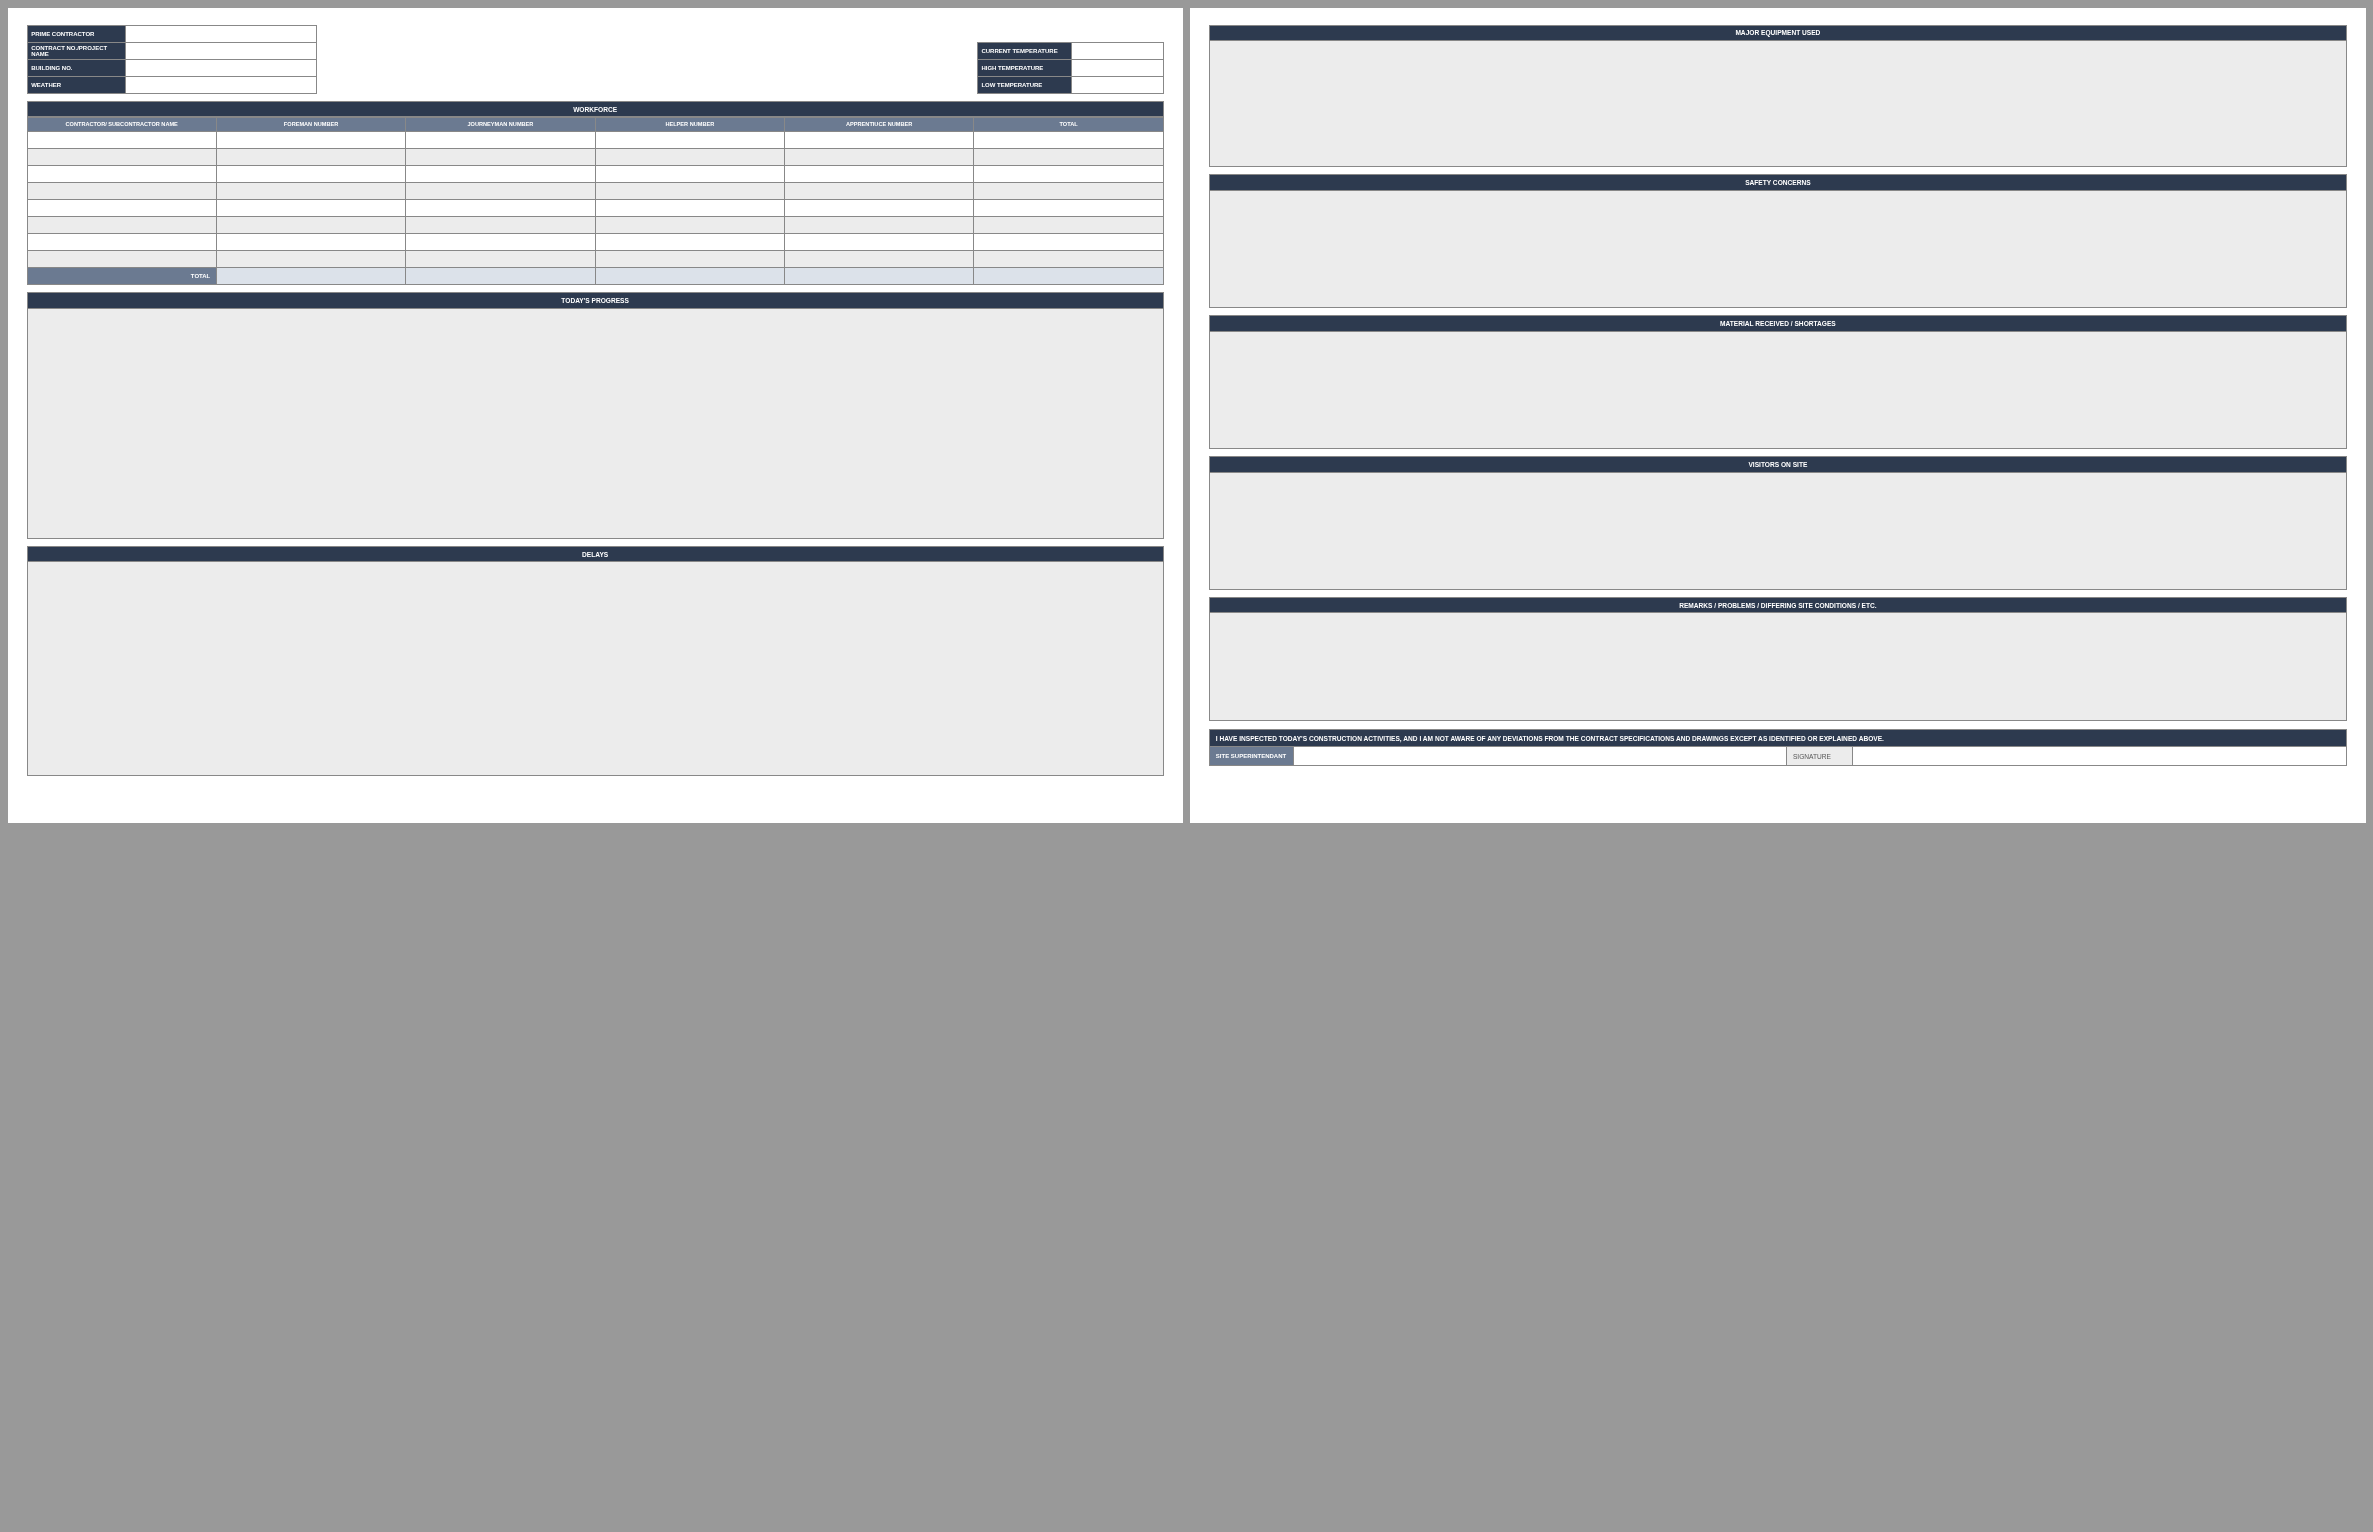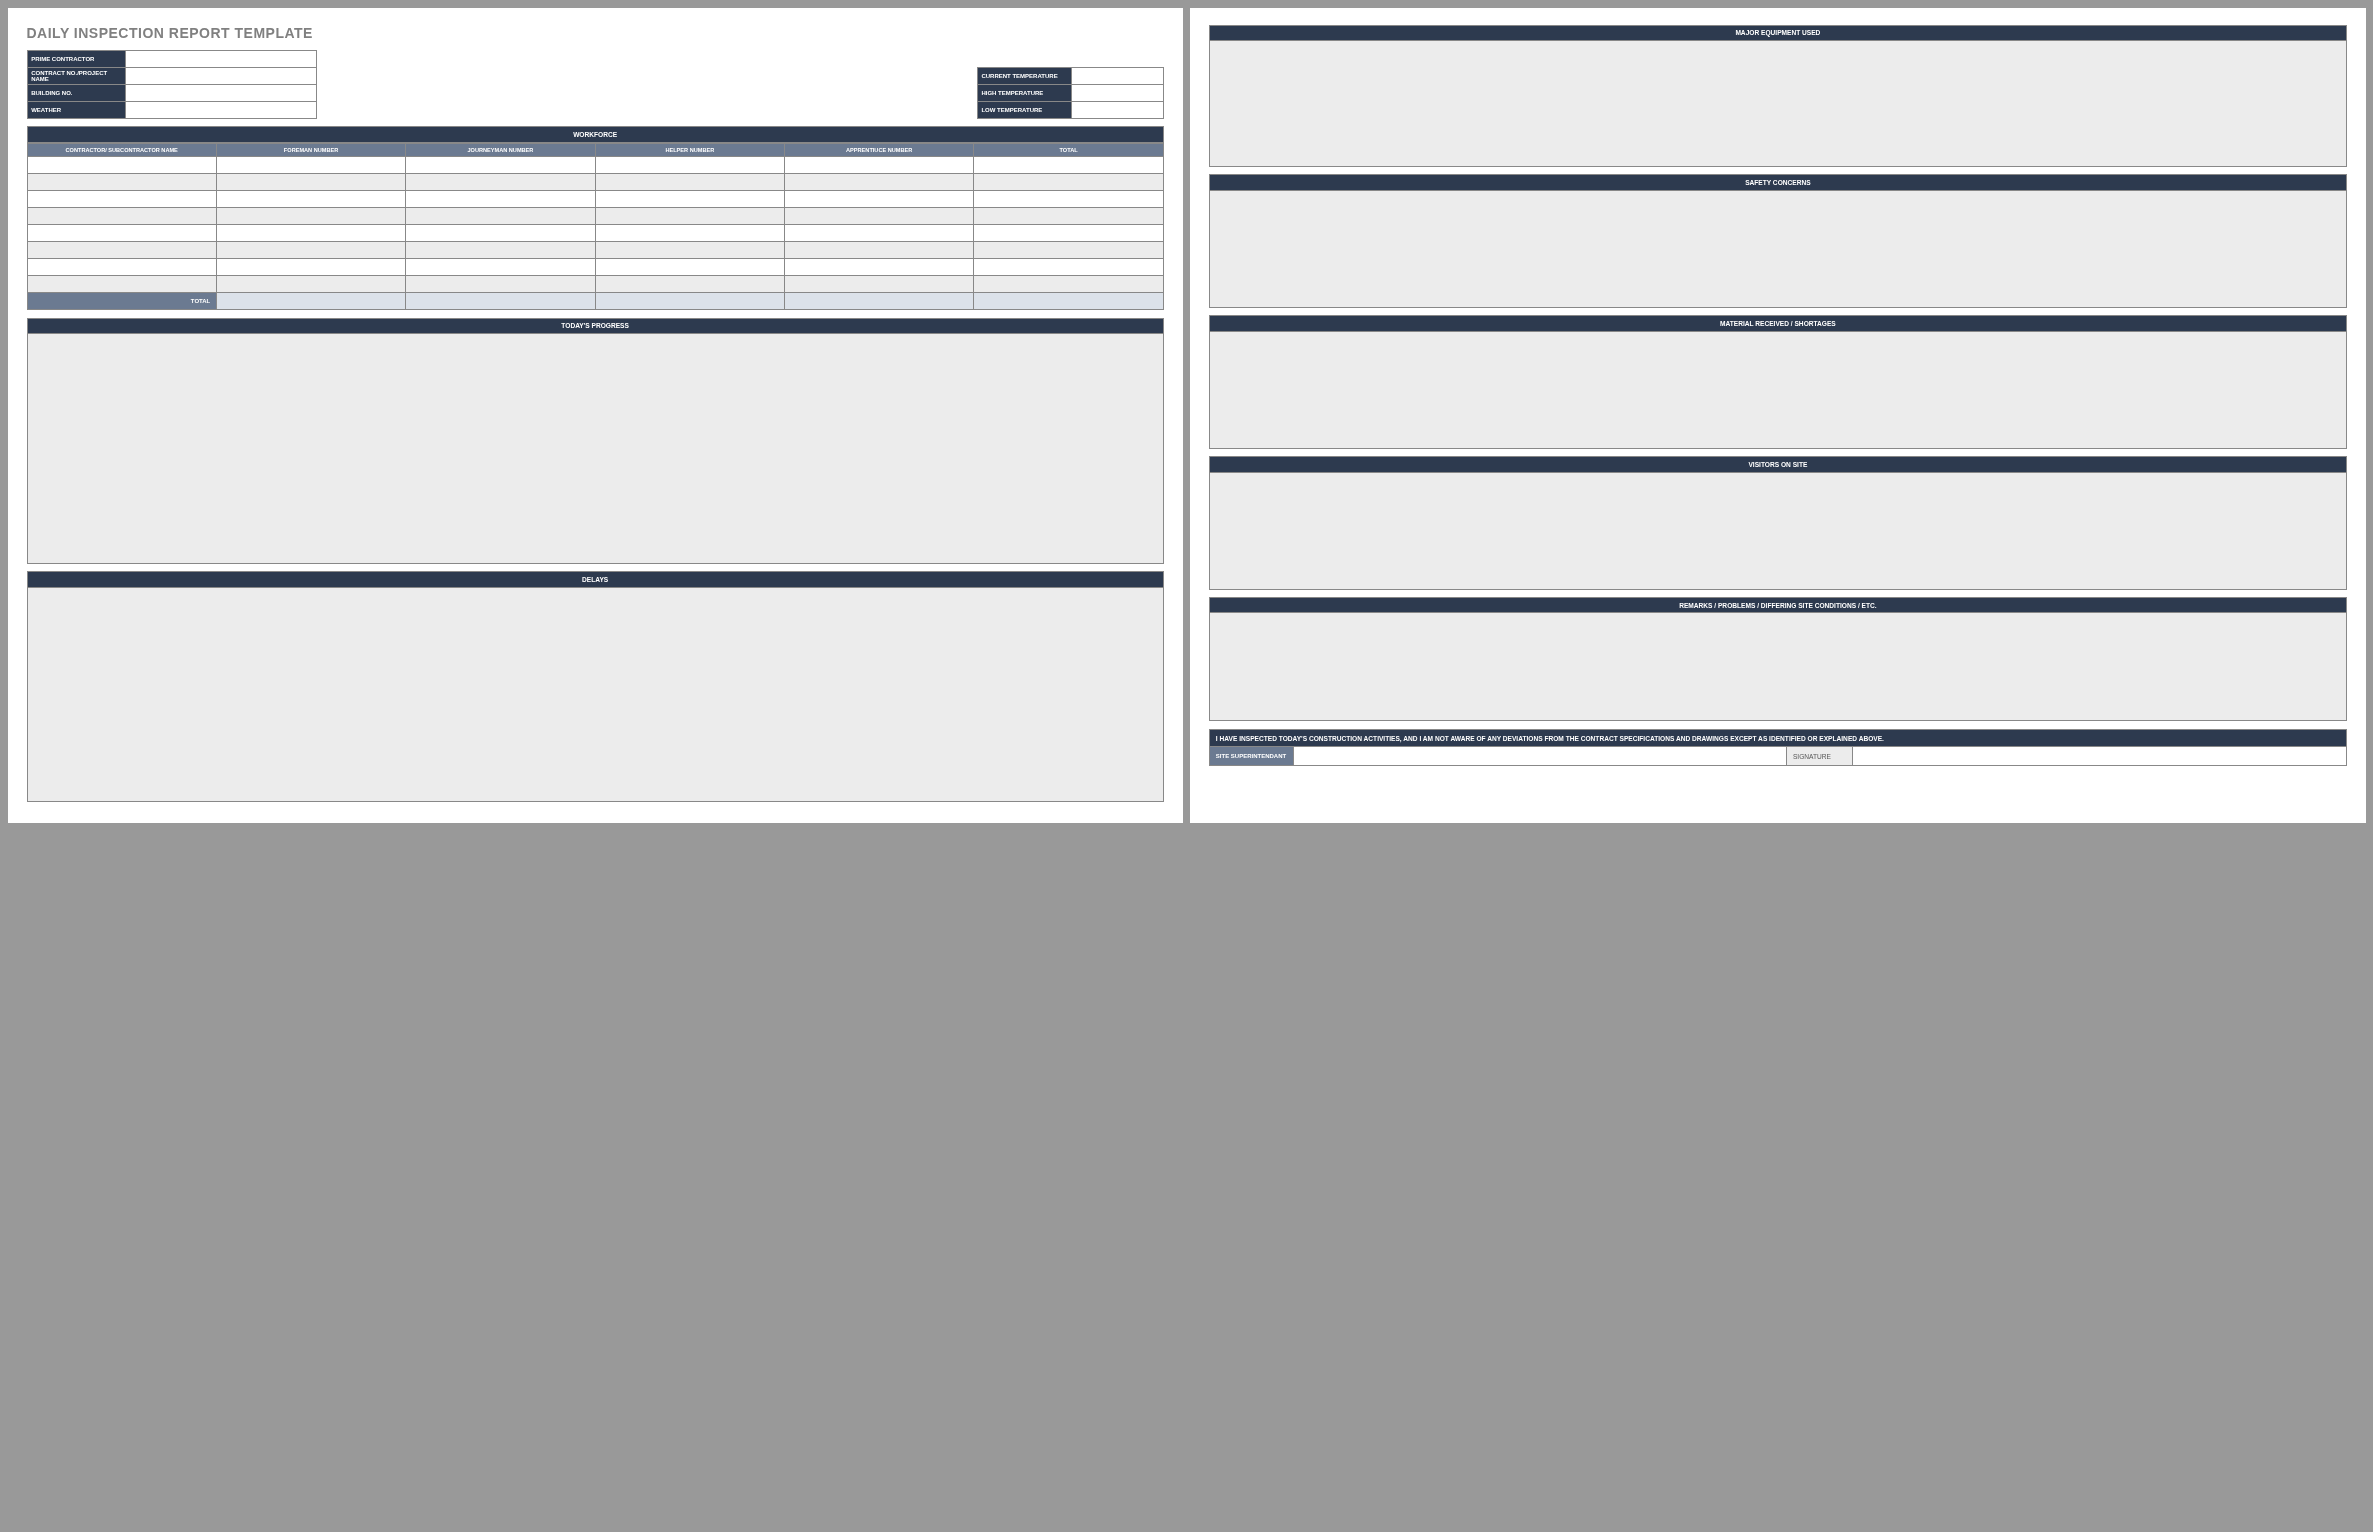--- a/index.html
+++ b/index.html
@@ -141,21 +141,20 @@
     padding: 0 5.6px;
     border-right: 0.9px solid #888;
     border-bottom: 0.9px solid #888;
     width: 66px;
   }
 </style>
 </head>
 <body>
 
 <div class="page">
-  <div class="title">DAILY INSPECTION REPORT TEMPLATE</div>
 
   <div class="header-row">
     <div class="header-block" style="width:290px;">
       <div class="hb-row">
         <div class="hb-label" style="width:98px;">PRIME CONTRACTOR</div>
         <div class="hb-field" style="flex:1;"></div>
       </div>
       <div class="hb-row">
         <div class="hb-label" style="width:98px;">CONTRACT NO./PROJECT NAME</div>
         <div class="hb-field" style="flex:1;"></div>

